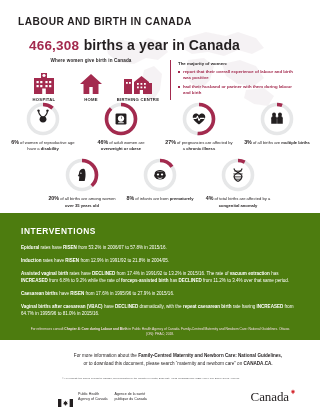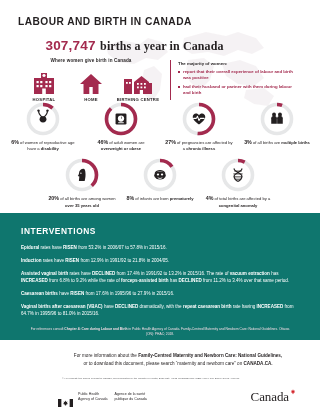--- a/index.html
+++ b/index.html
@@ -26,21 +26,21 @@
     color: #231f20;
   }
   .bigstat {
     position: absolute; left: 0; right: 0; top: 36px;
     text-align: center; white-space: nowrap;
   }
   .bigstat .num {
     font-size: 13.5px; font-weight: bold; color: #a32a4e; letter-spacing: .2px;
   }
   .bigstat .lbl {
-    font-size: 12px; font-weight: bold; color: #231f20; letter-spacing: .1px; font-family: Liberation Serif, serif;
+    font-size: 14px; font-weight: bold; color: #231f20; letter-spacing: .1px;
   }
 
   
   .places { position: absolute; left: 16px; top: 58px; width: 150px; }
   .places .caption {
     font-size: 4.6px; font-weight: bold; text-align: center; color: #231f20;
     letter-spacing: .15px; margin-bottom: 5px;
   }
   .places .row { display: flex; justify-content: space-between; align-items: flex-end; padding: 0 6px; }
   .place { text-align: center; width: 44px; }
@@ -74,21 +74,21 @@
   .donut { width: 34px; height: 34px; margin: 0 auto 3px; position: relative; }
   .stat .text {
     font-size: 4.15px; line-height: 1.4; color: #231f20; padding: 0 3px;
   }
   .stat .text b { font-weight: bold; }
   .stat .text .pct { font-weight: bold; font-size: 5.3px; }
 
   
   .panel {
     position: absolute; left: 0; top: 213px; width: 320px; height: 127px;
-    background: #0f766e;
+    background: #4d7c0f;
     color: #ffffff;
   }
   .panel h2 {
     font-size: 8.4px; font-weight: bold; letter-spacing: .55px;
     margin: 13px 0 8px 21px;
   }
   .panel .item {
     font-size: 4.55px; line-height: 1.55; margin: 0 22px 6px 21px;
   }
   .panel .item b { font-weight: bold; }
@@ -140,21 +140,21 @@
       <path d="M96 18 L118 12 L138 16 L150 12 L168 18 L176 28 L164 34 L150 30 L136 36 L120 32 L104 34 L94 28 Z"></path>
       <path d="M100 40 L116 38 L126 46 L122 60 L112 70 L102 62 L98 50 Z"></path>
       <path d="M134 44 L152 40 L168 46 L176 58 L166 66 L150 64 L138 56 Z"></path>
       <path d="M158 70 L176 68 L186 76 L180 86 L166 84 L156 78 Z"></path>
     </g>
   </svg>
 
   <div class="title">LABOUR AND BIRTH IN CANADA</div>
 
   <div class="bigstat">
-    <span class="num">307,747</span>
+    <span class="num">466,308</span>
     <span class="lbl">births a year in Canada</span>
   </div>
 
   <div class="places">
     <div class="caption">Where women give birth in Canada</div>
     <div class="row">
 
       <div class="place">
         <div class="glyph">
           <svg width="24" height="22" viewBox="0 0 24 22">

